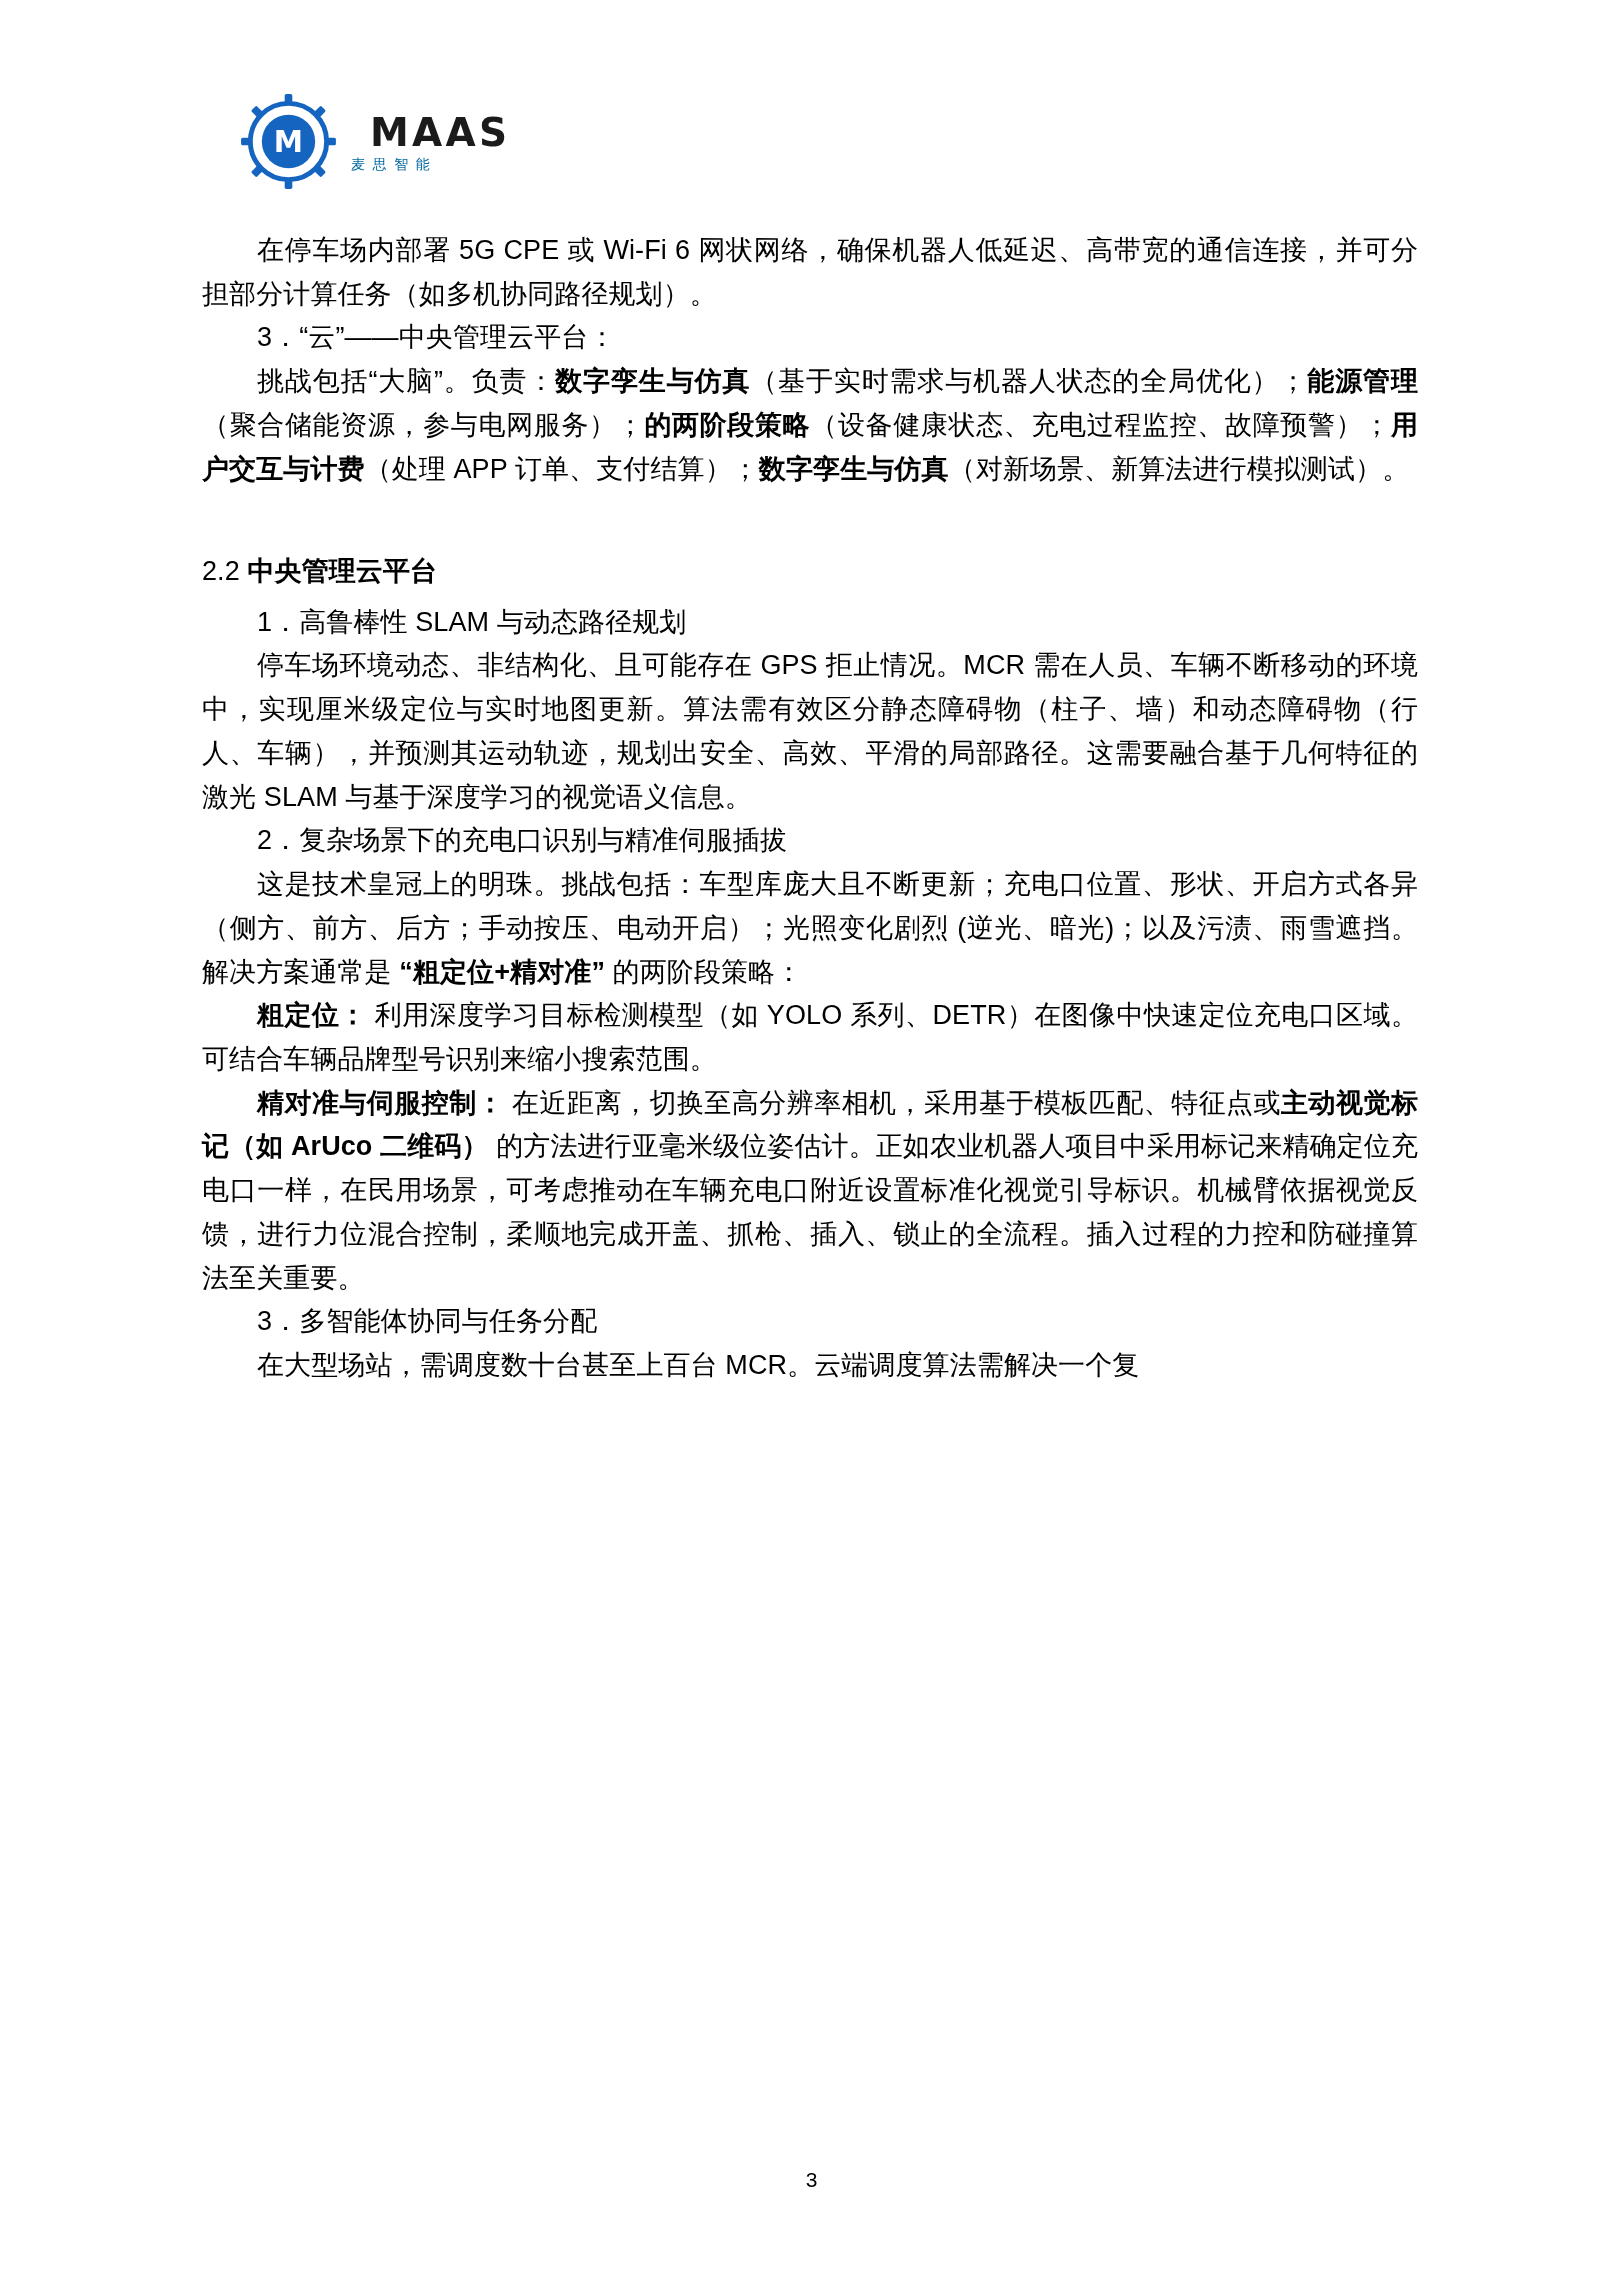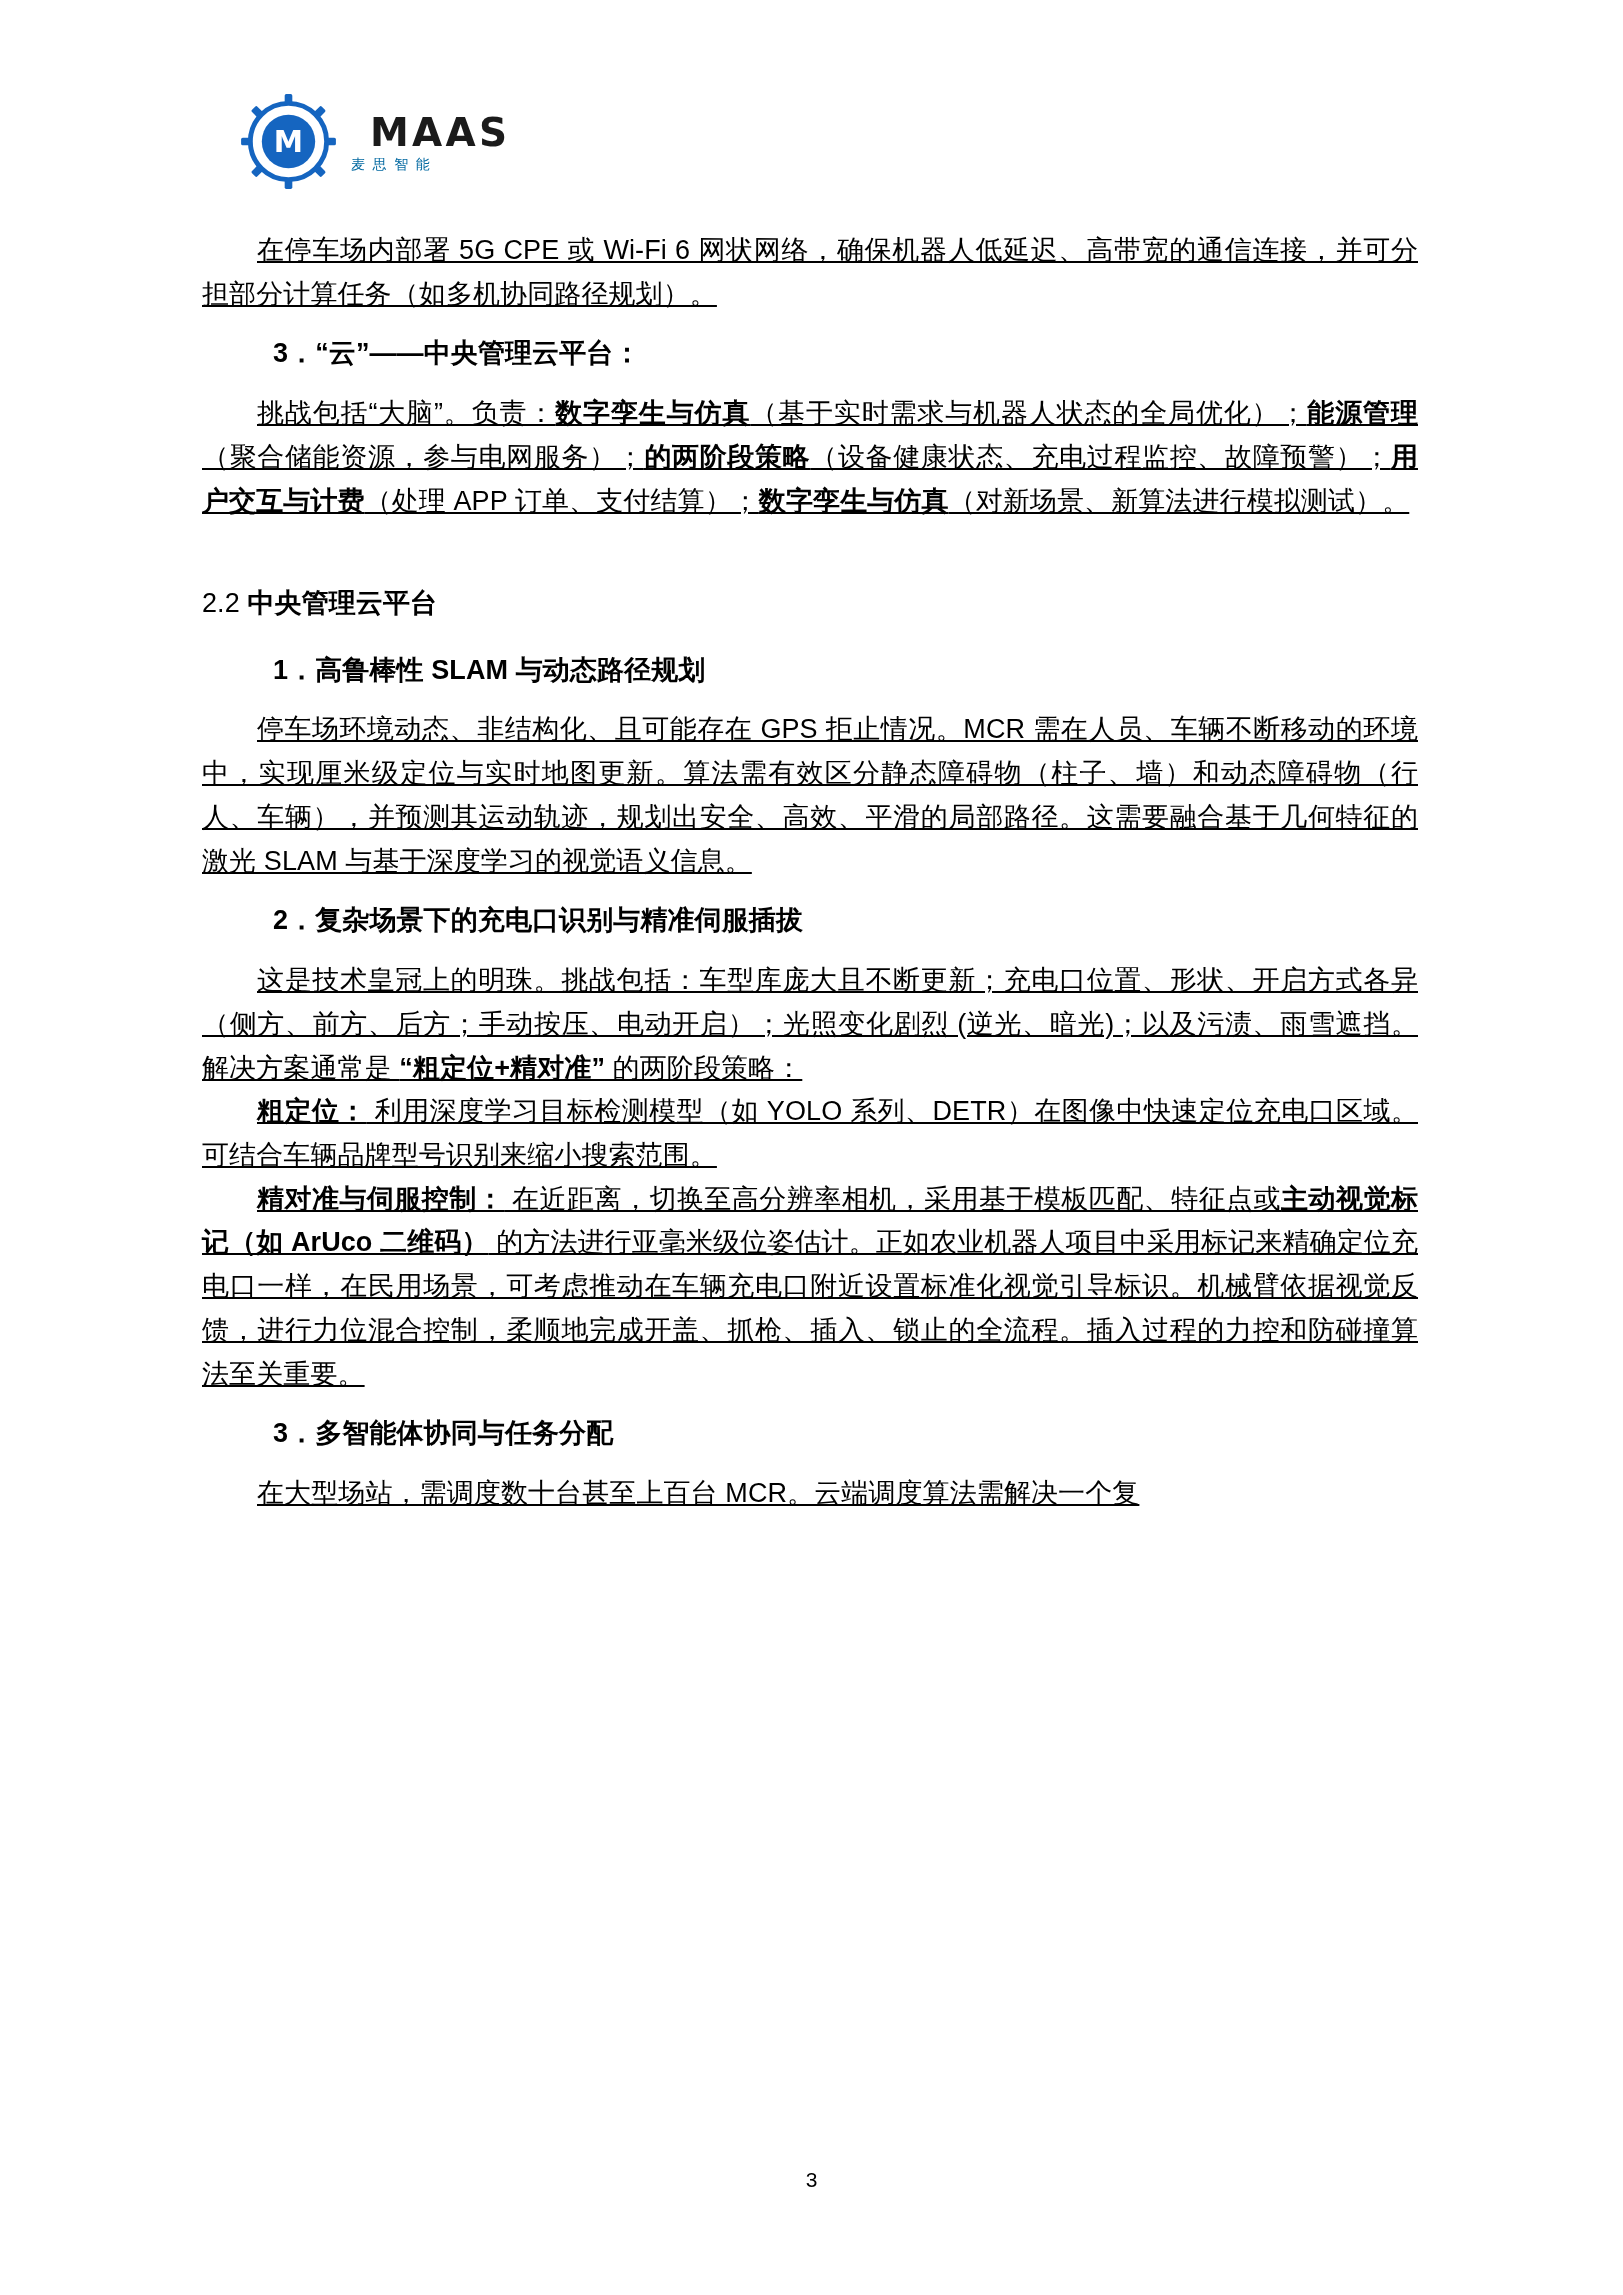--- a/index.html
+++ b/index.html
@@ -67,38 +67,38 @@
     width: 1216px;
   }
   p {
     margin: 0;
     font-size: 27px;
     line-height: 1.62;
     text-align: justify;
     text-justify: inter-ideograph;
     letter-spacing: 0.1px;
   }
-  p.indent { text-indent: 55px; text-decoration: underline; }
+  p.indent { text-indent: 55px; }
   .spacer-lg { height: 59px; }
   .spacer-md { height: 6.5px; }
   b, .b { font-weight: bold; }
 
   .heading2 {
     font-size: 27px;
     line-height: 1.62;
     margin: 0;
   }
   .heading2 .num { font-weight: normal; }
   .heading2 .txt { font-weight: bold; }
 
   .heading3 {
     font-size: 27px;
     line-height: 1.62;
-    margin: 16px;
-    font-weight: bold;
+    margin: 0;
+    font-weight: normal;
     text-indent: 55px;
   }
 
   
   .page-number {
     position: absolute;
     left: 0;
     right: 0;
     top: 2168px;
     text-align: center;

